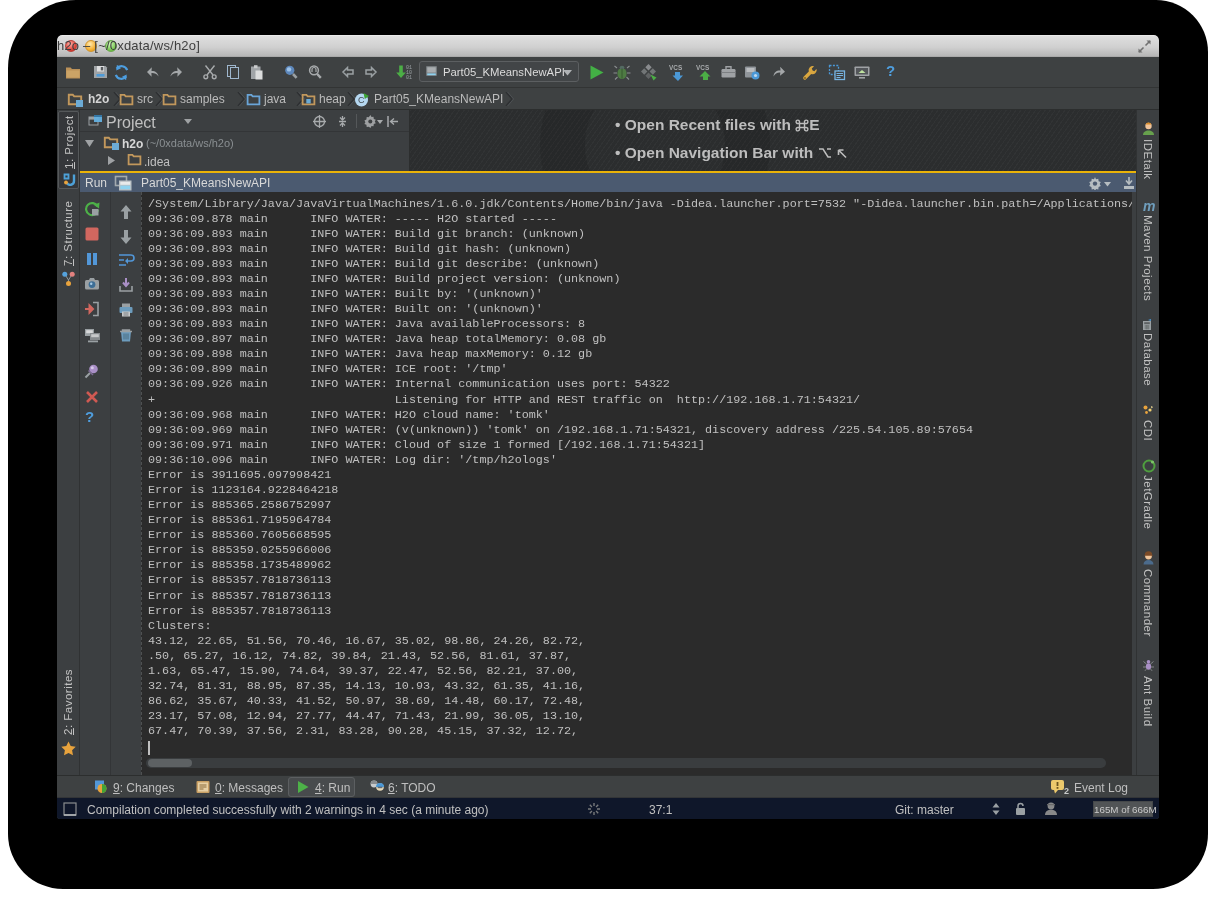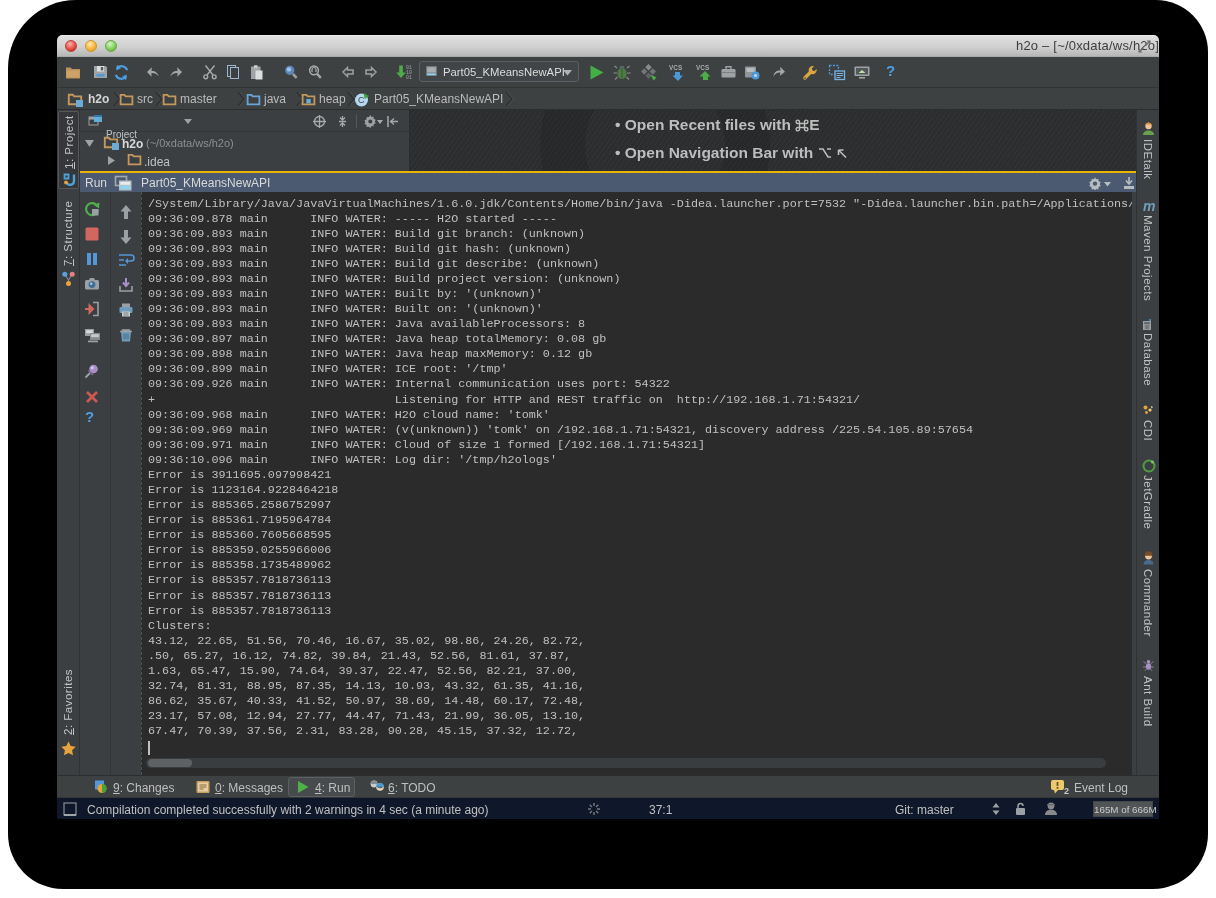--- a/index.html
+++ b/index.html
@@ -2,21 +2,21 @@
 <html><head>
 <meta charset="utf-8">
 <style>
 *{margin:0;padding:0;box-sizing:border-box}
 html,body{width:1216px;height:898px;background:#fff;overflow:hidden;font-family:"Liberation Sans",sans-serif}
 .ab{position:absolute}
 #shadow{position:absolute;left:8px;top:0;width:1200px;height:889px;background:#000;border-radius:68px 52px 55px 55px}
 #win{position:absolute;left:57px;top:35px;width:1102px;height:784px;background:#3c3f41;border-radius:5px 5px 3px 3px;overflow:hidden}
 #titlebar{position:absolute;left:0;top:0;width:1102px;height:22px;background:linear-gradient(#f0f0f0 0%,#dedede 7%,#d0d0d0 55%,#b6b6b6 96%,#999 100%);border-radius:5px 5px 0 0}
 .light{position:absolute;top:5px;width:12px;height:12px;border-radius:50%}
-#title{position:absolute;top:3px;left:0;width:100%;text-align:right;font-size:13px;color:#3e3e3e;letter-spacing:0.2px}
+#title{position:absolute;top:3px;left:0;width:100%;text-align:left;font-size:13px;color:#3e3e3e;letter-spacing:0.2px}
 #toolbar{position:absolute;left:0;top:22px;width:1102px;height:31px;background:#3e4142;border-bottom:1px solid #323434}
 #crumbs{position:absolute;left:0;top:53px;width:1102px;height:22px;background:#3e4142;border-bottom:1px solid #2c2e2e;font-size:12px;color:#bbb}
 .crumbtxt{position:absolute;top:4px;white-space:nowrap}
 .chev{position:absolute;top:4px;width:10px;height:14px}
 #lstripe{position:absolute;left:0;top:75px;width:23px;height:665px;background:#3c3f41;border-right:1px solid #303233}
 #rstripe{position:absolute;left:1079px;top:75px;width:23px;height:665px;background:#3c3f41;border-left:1px solid #303233}
 .vr{position:absolute;transform-origin:0 0;transform:rotate(90deg);font-size:11.5px;color:#c2c2c2;letter-spacing:0.5px;white-space:nowrap}
 .vlft{position:absolute;transform-origin:0 0;transform:rotate(-90deg);font-size:11.5px;color:#c2c2c2;letter-spacing:0.5px;white-space:nowrap}
 #ppanel{position:absolute;left:23px;top:75px;width:330px;height:61px;background:#3c3f41;border-right:1px solid #2c2e2e}
 #phead{position:absolute;left:0;top:0;width:100%;height:22px;border-bottom:1px solid #333537}
@@ -202,21 +202,21 @@
         <path d="M1.6 11.4V1.9h3.8l1.3 1.5h6.7v8z" fill="none" stroke="#c2985c" stroke-width="1.8"></path>
       </svg>
     <span class="crumbtxt" style="left:80px">src</span>
     <svg class="chev" style="left:98px">
         <path d="M1 0l6 7-6 7" stroke="#2e3032" stroke-width="1.5" fill="none"></path>
         <path d="M2.6 0l6 7-6 7" stroke="#4e5254" stroke-width="1" fill="none"></path>
       </svg>
     <svg class="ab" style="left:105px;top:5px" width="15" height="13" viewBox="0 0 15 13">
         <path d="M1.6 11.4V1.9h3.8l1.3 1.5h6.7v8z" fill="none" stroke="#c2985c" stroke-width="1.8"></path>
       </svg>
-    <span class="crumbtxt" style="left:123px">master</span>
+    <span class="crumbtxt" style="left:123px">samples</span>
     <svg class="chev" style="left:180px">
         <path d="M1 0l6 7-6 7" stroke="#2e3032" stroke-width="1.5" fill="none"></path>
         <path d="M2.6 0l6 7-6 7" stroke="#4e5254" stroke-width="1" fill="none"></path>
       </svg>
     <svg class="ab" style="left:189px;top:5px" width="15" height="13" viewBox="0 0 15 13">
         <path d="M1.6 11.4V1.9h3.8l1.3 1.5h6.7v8z" fill="none" stroke="#6aa5d8" stroke-width="1.8"></path>
       </svg>
     <span class="crumbtxt" style="left:207px">java</span>
     <svg class="chev" style="left:239px">
         <path d="M1 0l6 7-6 7" stroke="#2e3032" stroke-width="1.5" fill="none"></path>
@@ -310,21 +310,21 @@
     <div class="vr" style="left:17px;top:566px">Ant Build</div>
   </div>
   <div id="ppanel">
     <div id="phead">
       <svg class="ab" style="left:8px;top:4px" width="15" height="14" viewBox="0 0 15 14">
           <rect x="1" y="3" width="9" height="8" fill="#3c3f41" stroke="#9aa0a3"></rect>
           <rect x="1" y="3" width="9" height="2.6" fill="#9aa0a3"></rect>
           <rect x="6" y="1" width="8" height="7" fill="#64b0e0" opacity="0.95"></rect>
           <rect x="6" y="1" width="8" height="2" fill="#3577a5"></rect>
         </svg>
-      <span class="ab" style="left:26px;top:19px;font-size:10px;color:#c0c0c0">Project</span>
+      <span class="ab" style="left:26px;top:4px;font-size:16px;color:#c0c0c0">Project</span>
       <svg class="ab" style="left:104px;top:9px" width="8" height="5" viewBox="0 0 8 5">
           <path d="M0 0h8L4 5z" fill="#9fa2a4"></path>
         </svg>
       <svg class="ab" style="left:233px;top:5px" width="13" height="13" viewBox="0 0 13 13">
           <circle cx="6.5" cy="6.5" r="5" fill="none" stroke="#a7aaac" stroke-width="1.3"></circle>
           <path d="M6.5 0v13M0 6.5h13" stroke="#a7aaac" stroke-width="1.3"></path>
         </svg>
       <svg class="ab" style="left:256px;top:5px" width="13" height="13" viewBox="0 0 13 13">
           <path d="M6.5 1v4M6.5 12V8M3 6.5h7" stroke="#a7aaac" stroke-width="1.3"></path>
           <path d="M4 2.5L6.5 5 9 2.5M4 10.5L6.5 8 9 10.5" stroke="#a7aaac" stroke-width="1.3" fill="none"></path>

